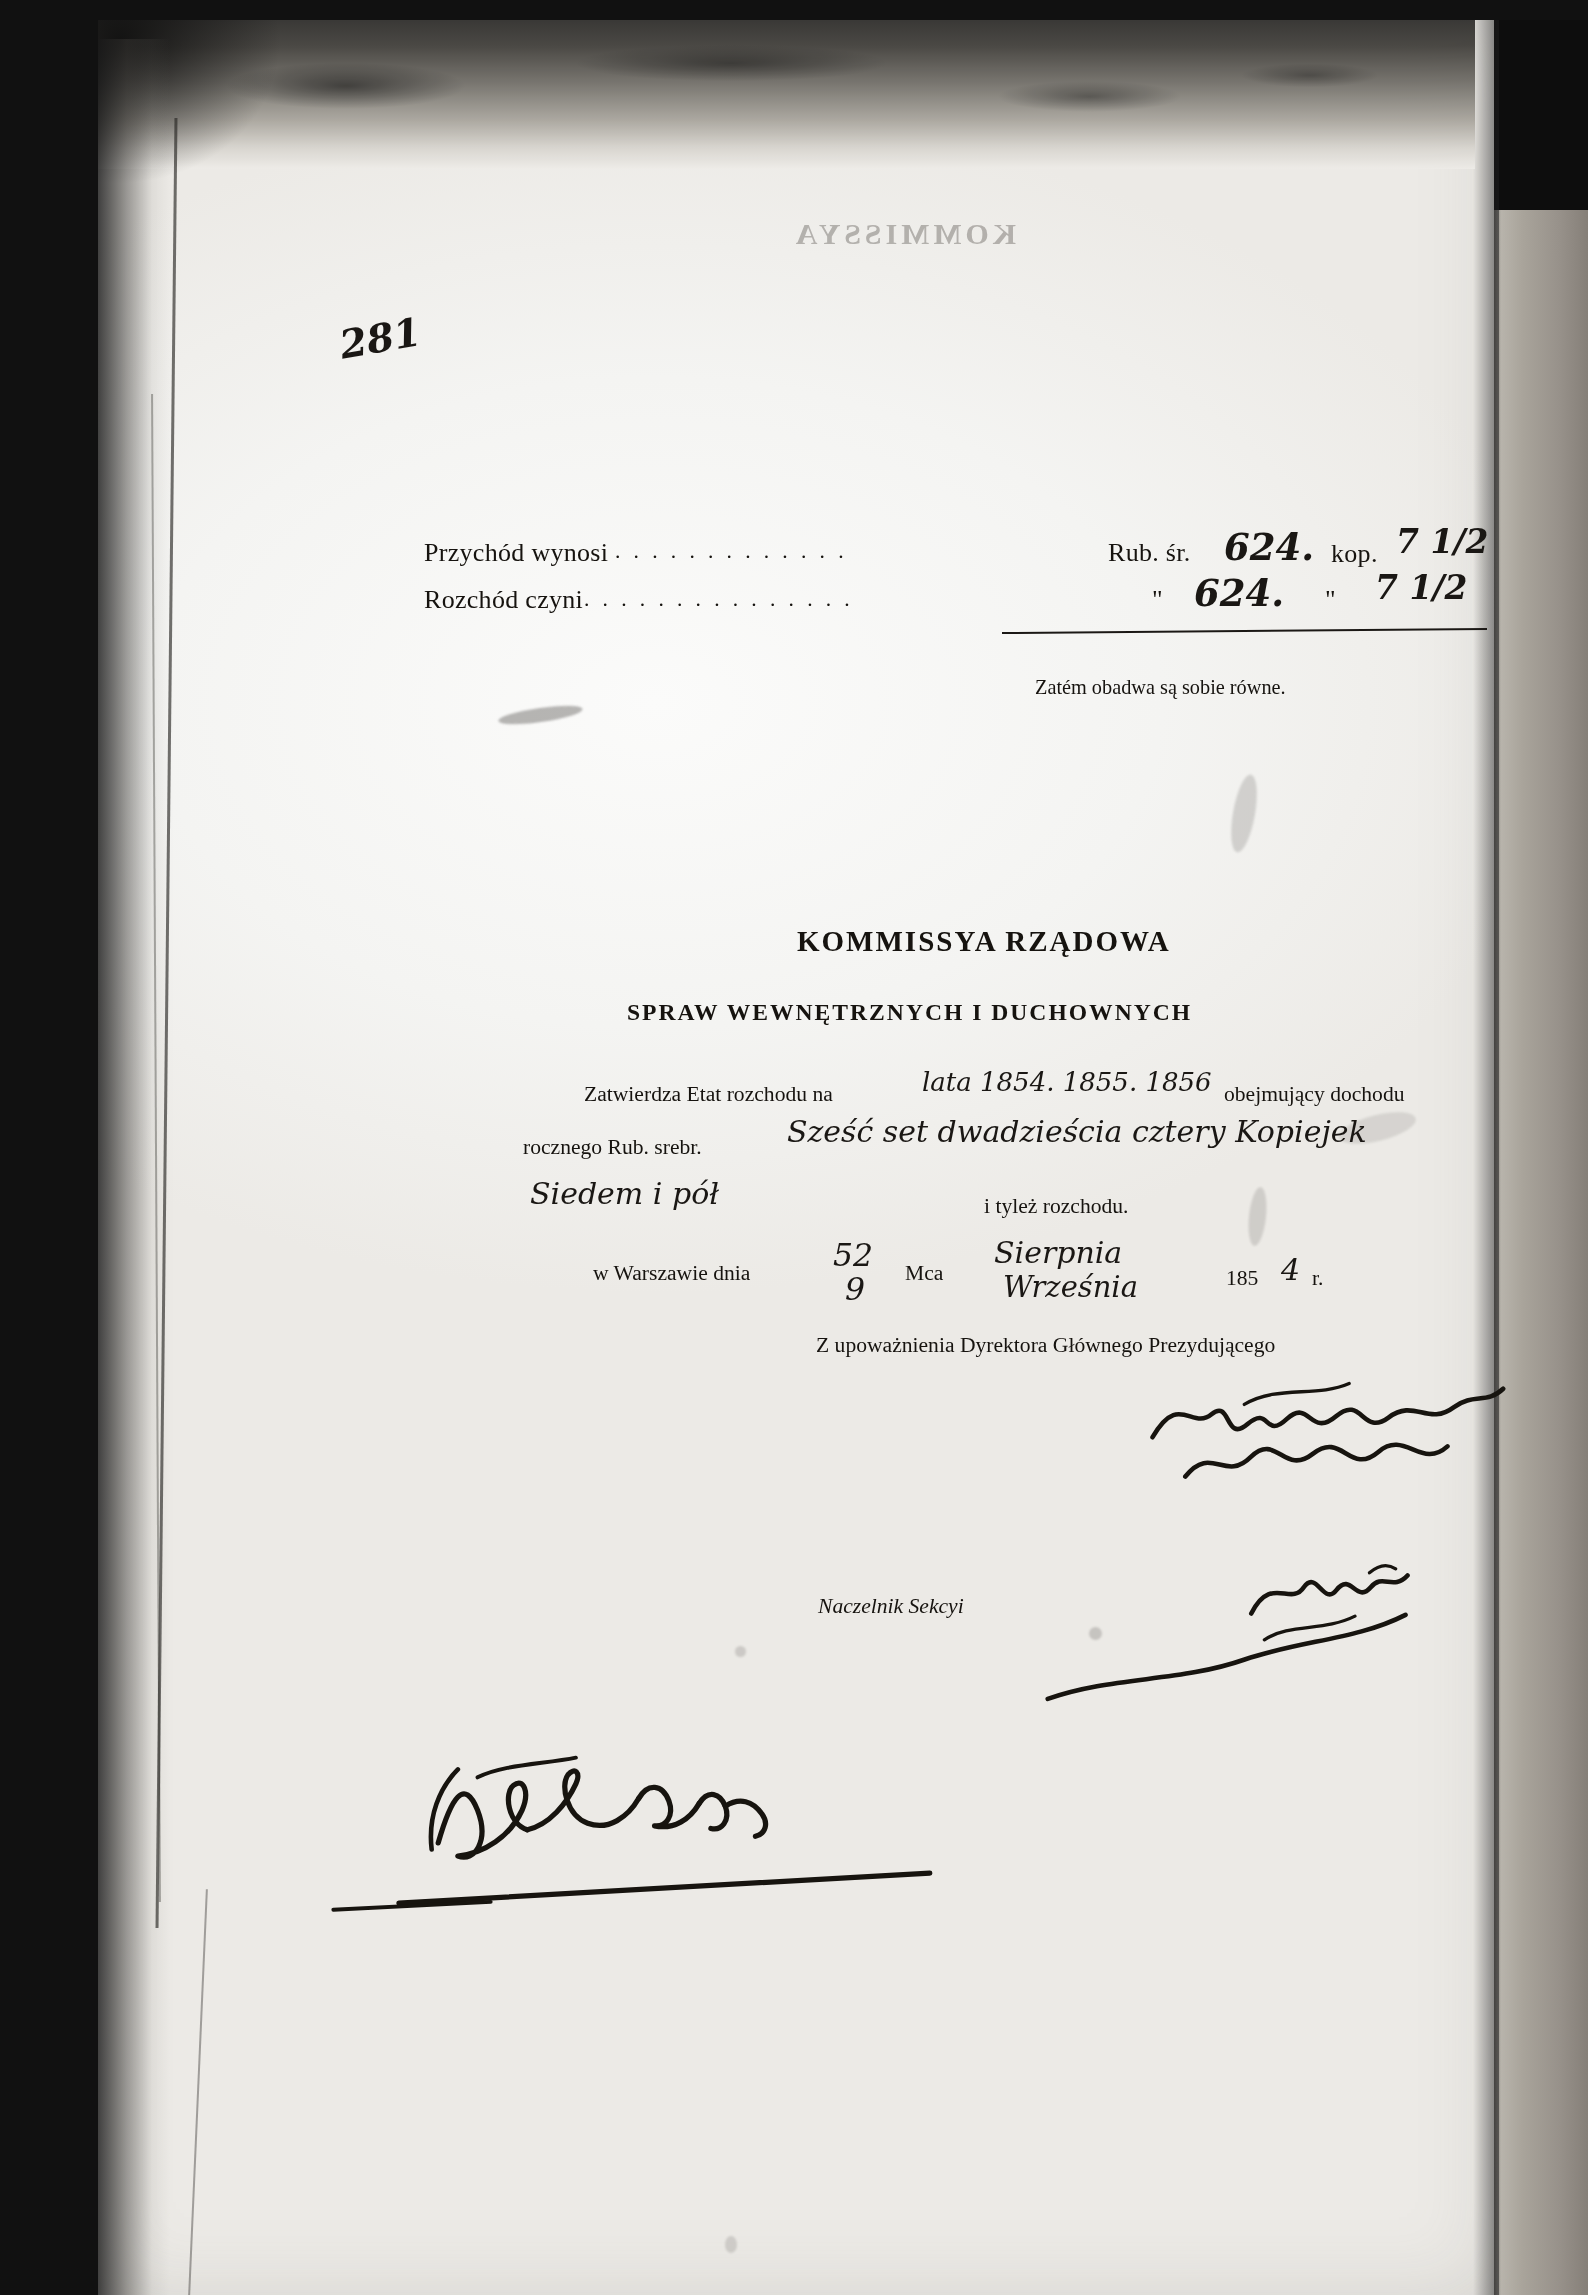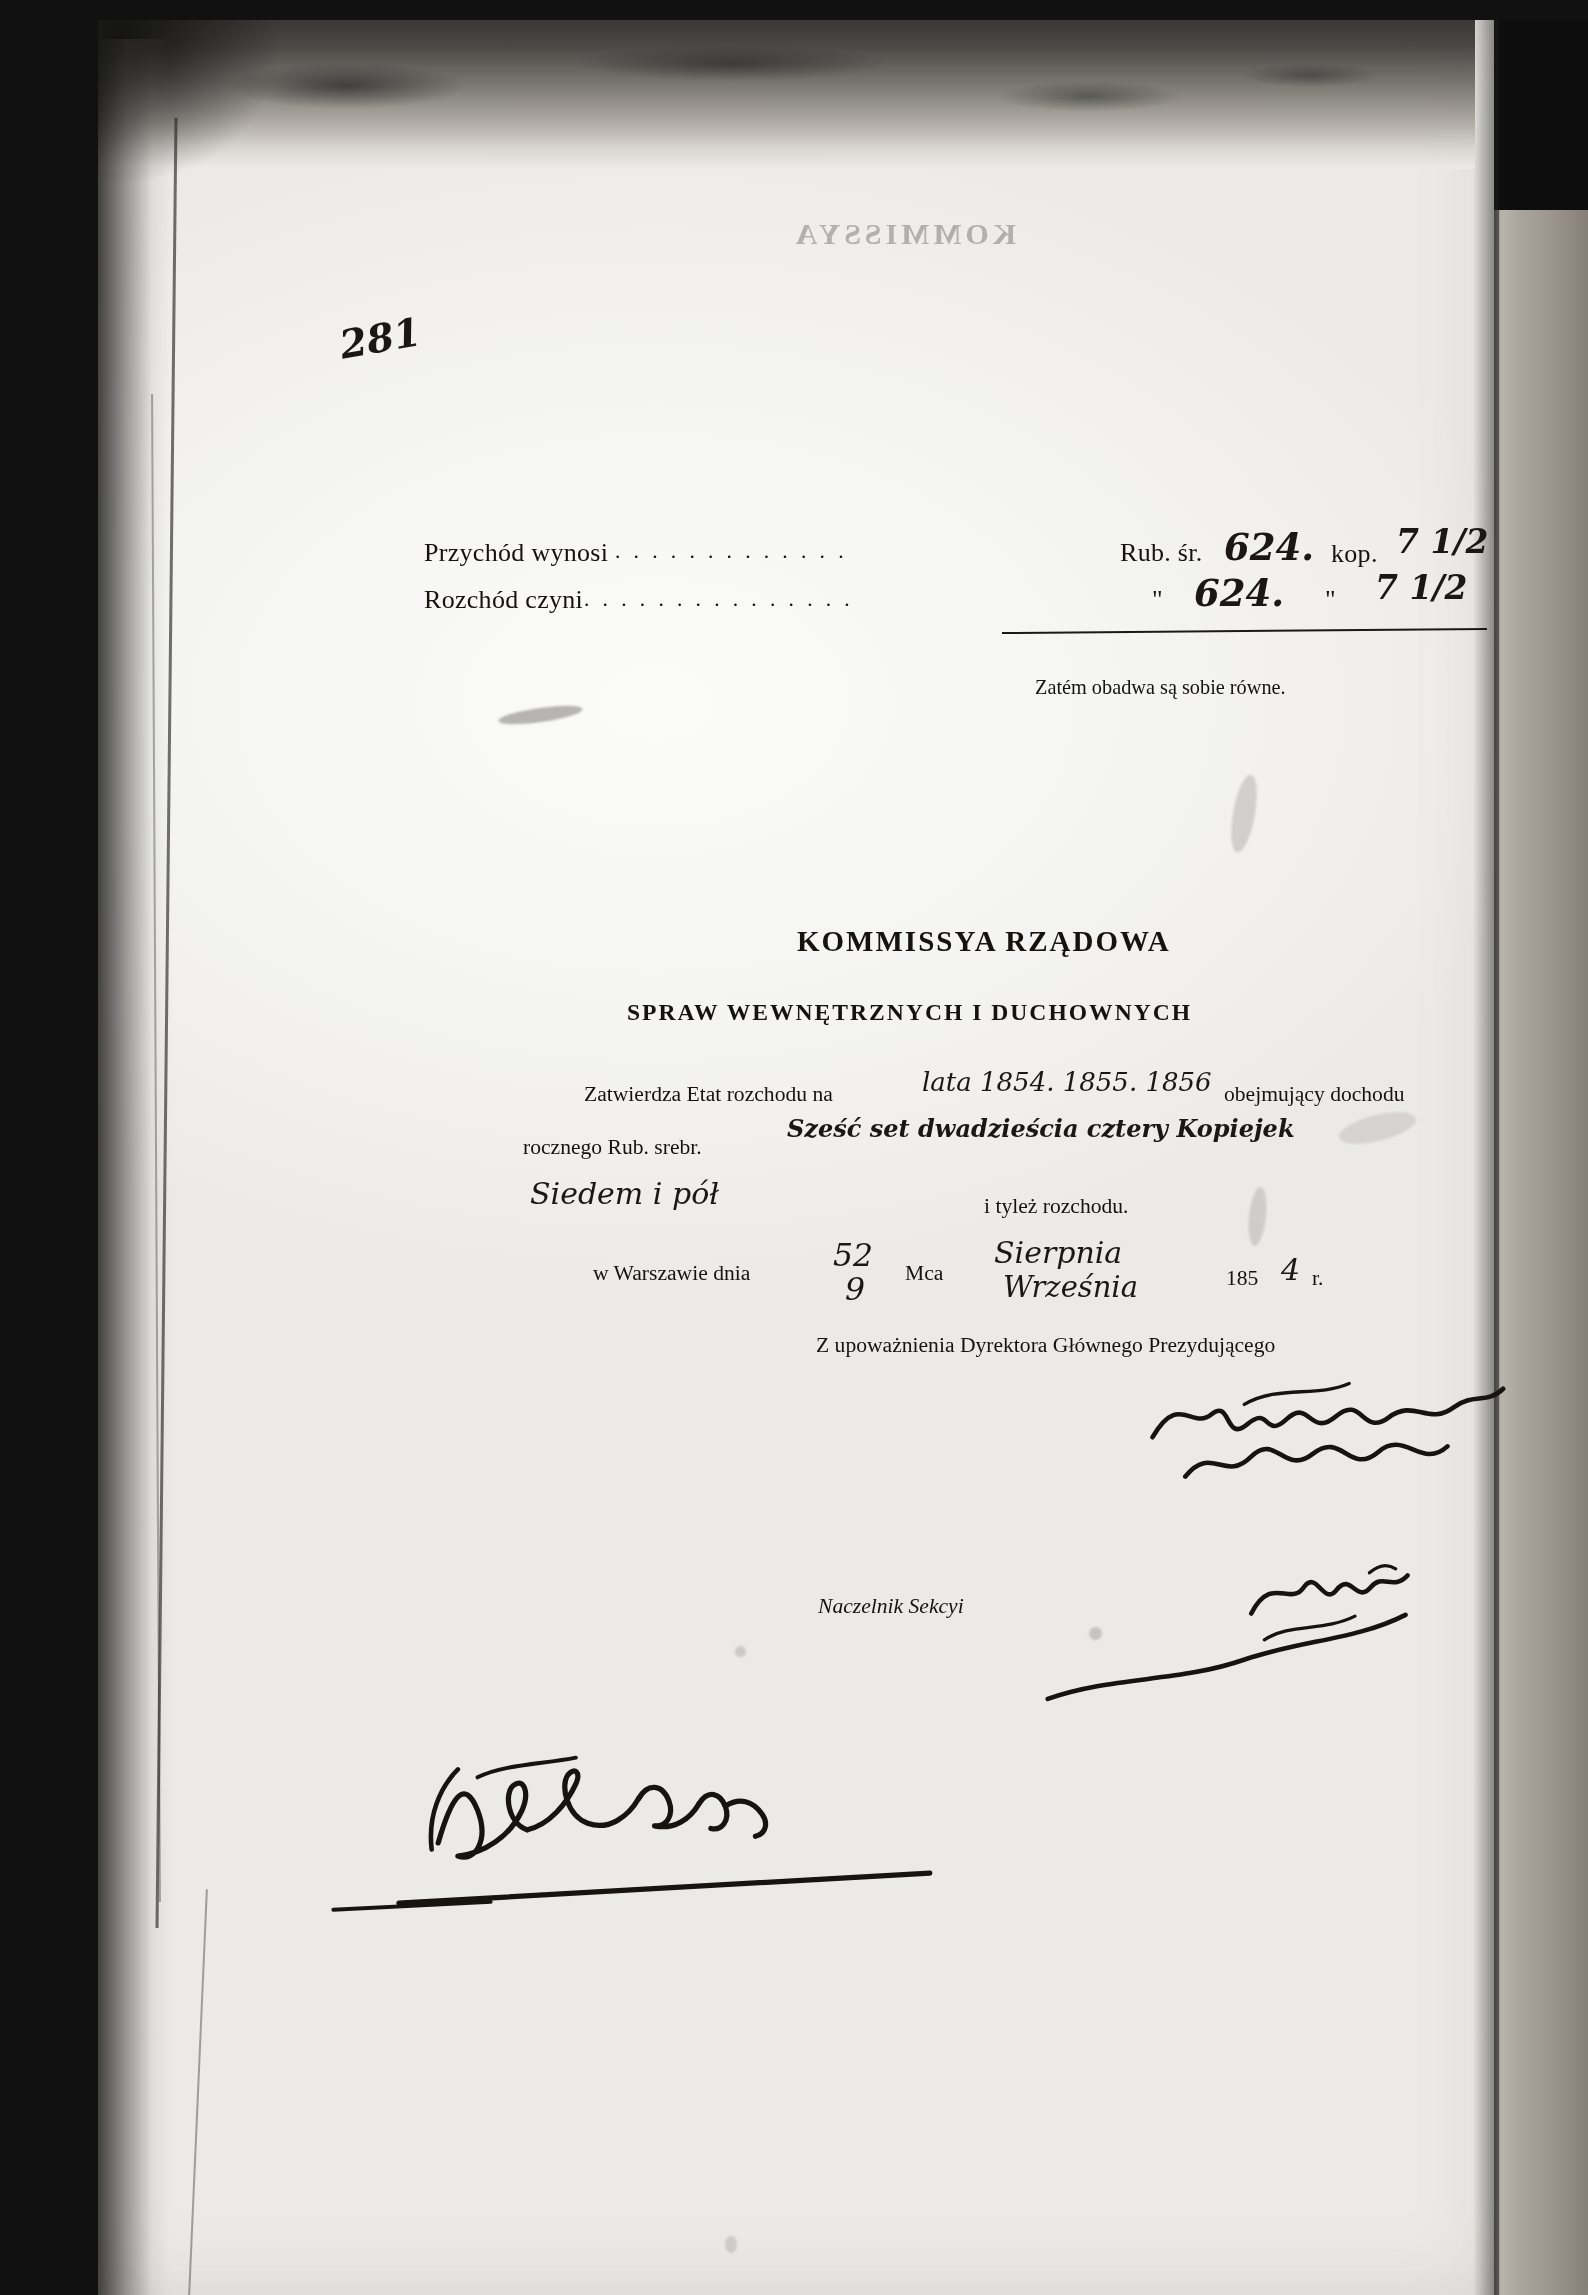--- a/index.html
+++ b/index.html
@@ -211,21 +211,21 @@
 
   <div id="content">
 
     <div class="ghost" style="left:695px;top:197px;font-size:30px;transform:scaleX(-1);">KOMMISSYA</div>
 
     <div class="hand" style="left:243px;top:302px;font-size:39px;transform:rotate(-10deg);font-weight:bold;">281</div>
 
 
     <div class="printed line-label" style="left:327px;top:518px;">Przychód wynosi</div>
     <div class="printed dots" style="left:518px;top:519px;">. . . . . . . . . . . . .</div>
-    <div class="printed line-label" style="left:1011px;top:518px;margin-left:12px;">Rub. śr.</div>
+    <div class="printed line-label" style="left:1011px;top:518px;">Rub. śr.</div>
     <div class="hand" style="left:1127px;top:505px;font-size:37px;font-weight:bold;">624.</div>
     <div class="printed line-label" style="left:1234px;top:519px;">kop.</div>
     <div class="hand" style="left:1299px;top:502px;font-size:33px;font-weight:bold;">7 1/2</div>
 
     <div class="printed line-label" style="left:327px;top:565px;">Rozchód czyni</div>
     <div class="printed dots" style="left:487px;top:567px;">. . . . . . . . . . . . . . .</div>
     <div class="printed line-label" style="left:1055px;top:565px;font-size:26px;">"</div>
     <div class="hand" style="left:1097px;top:551px;font-size:37px;font-weight:bold;">624.</div>
     <div class="printed line-label" style="left:1228px;top:565px;font-size:26px;">"</div>
     <div class="hand" style="left:1278px;top:548px;font-size:33px;font-weight:bold;">7 1/2</div>
@@ -235,21 +235,21 @@
     <div class="printed small-note" style="left:938px;top:656px;">Zatém obadwa są sobie równe.</div>
 
     <div class="printed hdr1" style="left:700px;top:905px;">KOMMISSYA RZĄDOWA</div>
     <div class="printed hdr2" style="left:530px;top:979px;">SPRAW WEWNĘTRZNYCH I DUCHOWNYCH</div>
 
     <div class="printed body-line" style="left:487px;top:1062px;">Zatwierdza Etat rozchodu na</div>
     <div class="hand" style="left:825px;top:1047px;font-size:26px;">lata 1854. 1855. 1856</div>
     <div class="printed body-line" style="left:1127px;top:1062px;">obejmujący dochodu</div>
 
     <div class="printed body-line" style="left:426px;top:1115px;">rocznego Rub. srebr.</div>
-    <div class="hand" style="left:690px;top:1094px;font-size:24px;font-weight:bold;">Sześć set dwadzieścia cztery Kopiejek</div>
+    <div class="hand" style="left:690px;top:1094px;font-size:30px;">Sześć set dwadzieścia cztery Kopiejek</div>
     <div class="hand" style="left:433px;top:1156px;font-size:30px;">Siedem i pół</div>
     <div class="printed body-line" style="left:887px;top:1174px;">i tyleż rozchodu.</div>
 
     <div class="printed body-line" style="left:496px;top:1241px;">w Warszawie dnia</div>
     <div class="hand" style="left:736px;top:1217px;font-size:31.5px;">52</div>
     <div class="hand" style="left:748px;top:1251px;font-size:31.5px;">9</div>
     <div class="printed body-line" style="left:808px;top:1241px;">Mca</div>
     <div class="hand" style="left:897px;top:1215px;font-size:30px;text-align:center;">Sierpnia</div>
     <div class="hand" style="left:906px;top:1250px;font-size:29px;">Września</div>
     <div class="printed body-line" style="left:1129px;top:1246px;">185</div>

